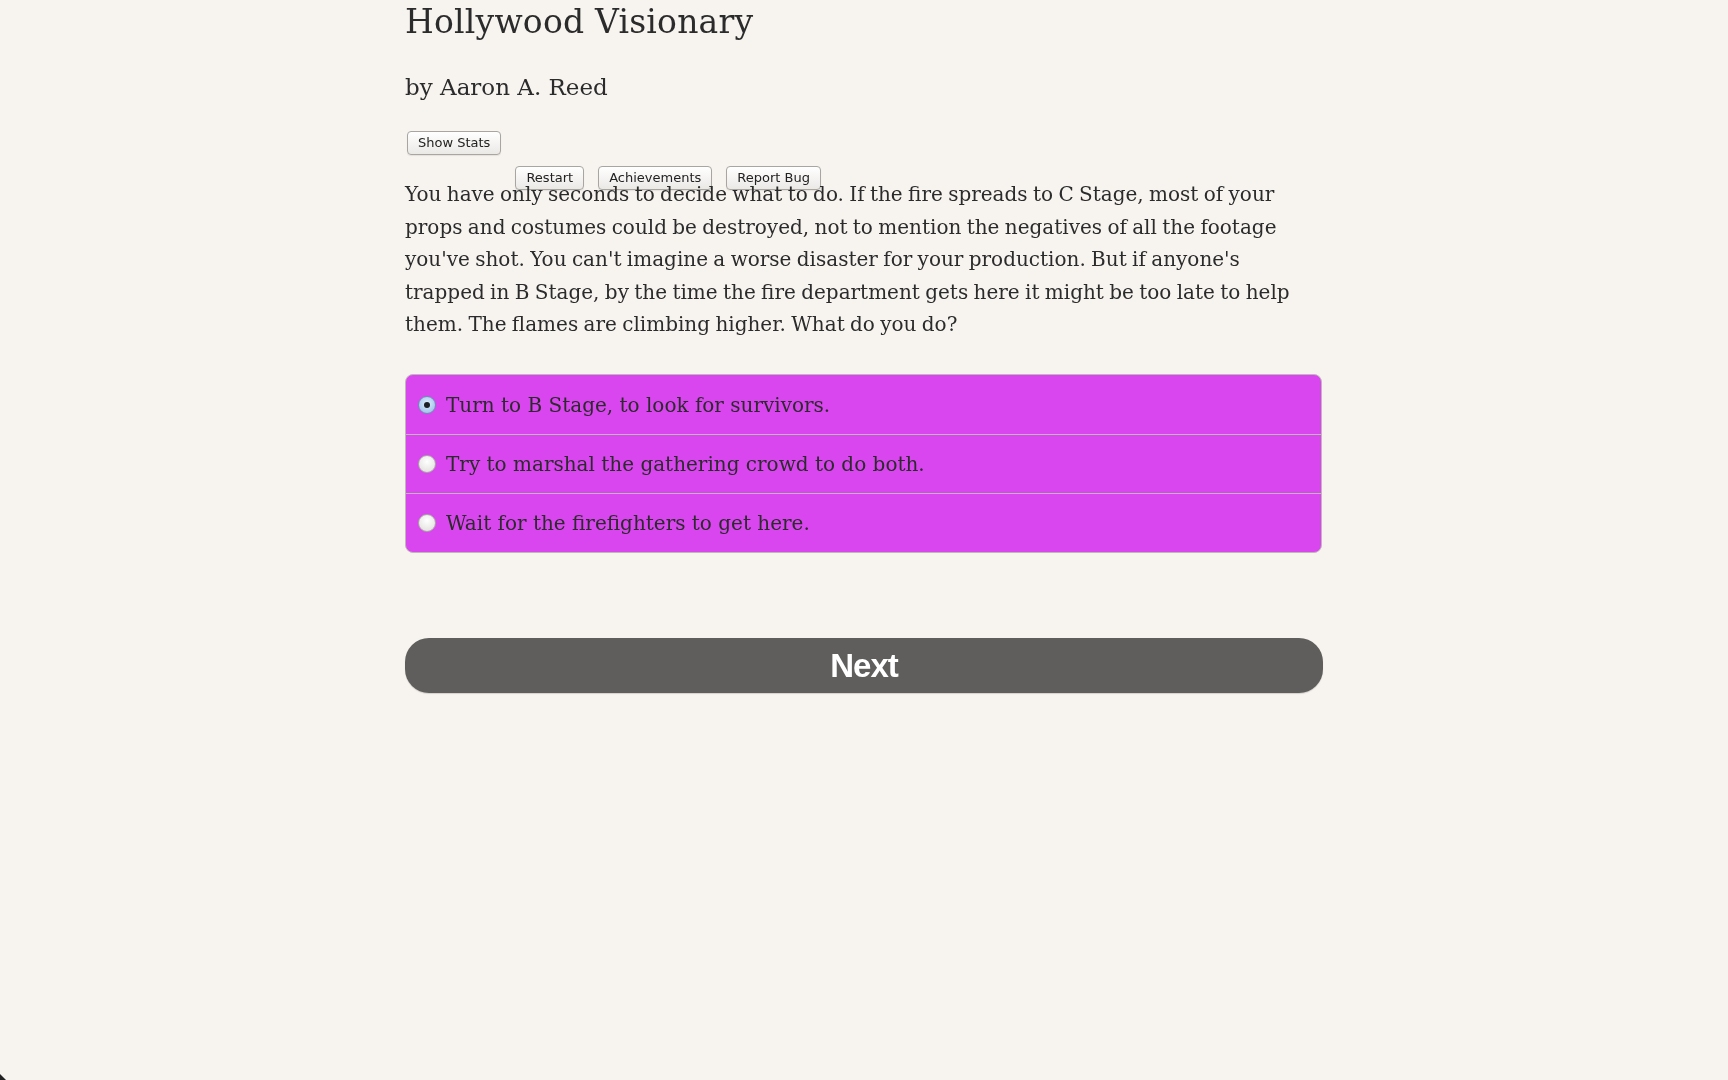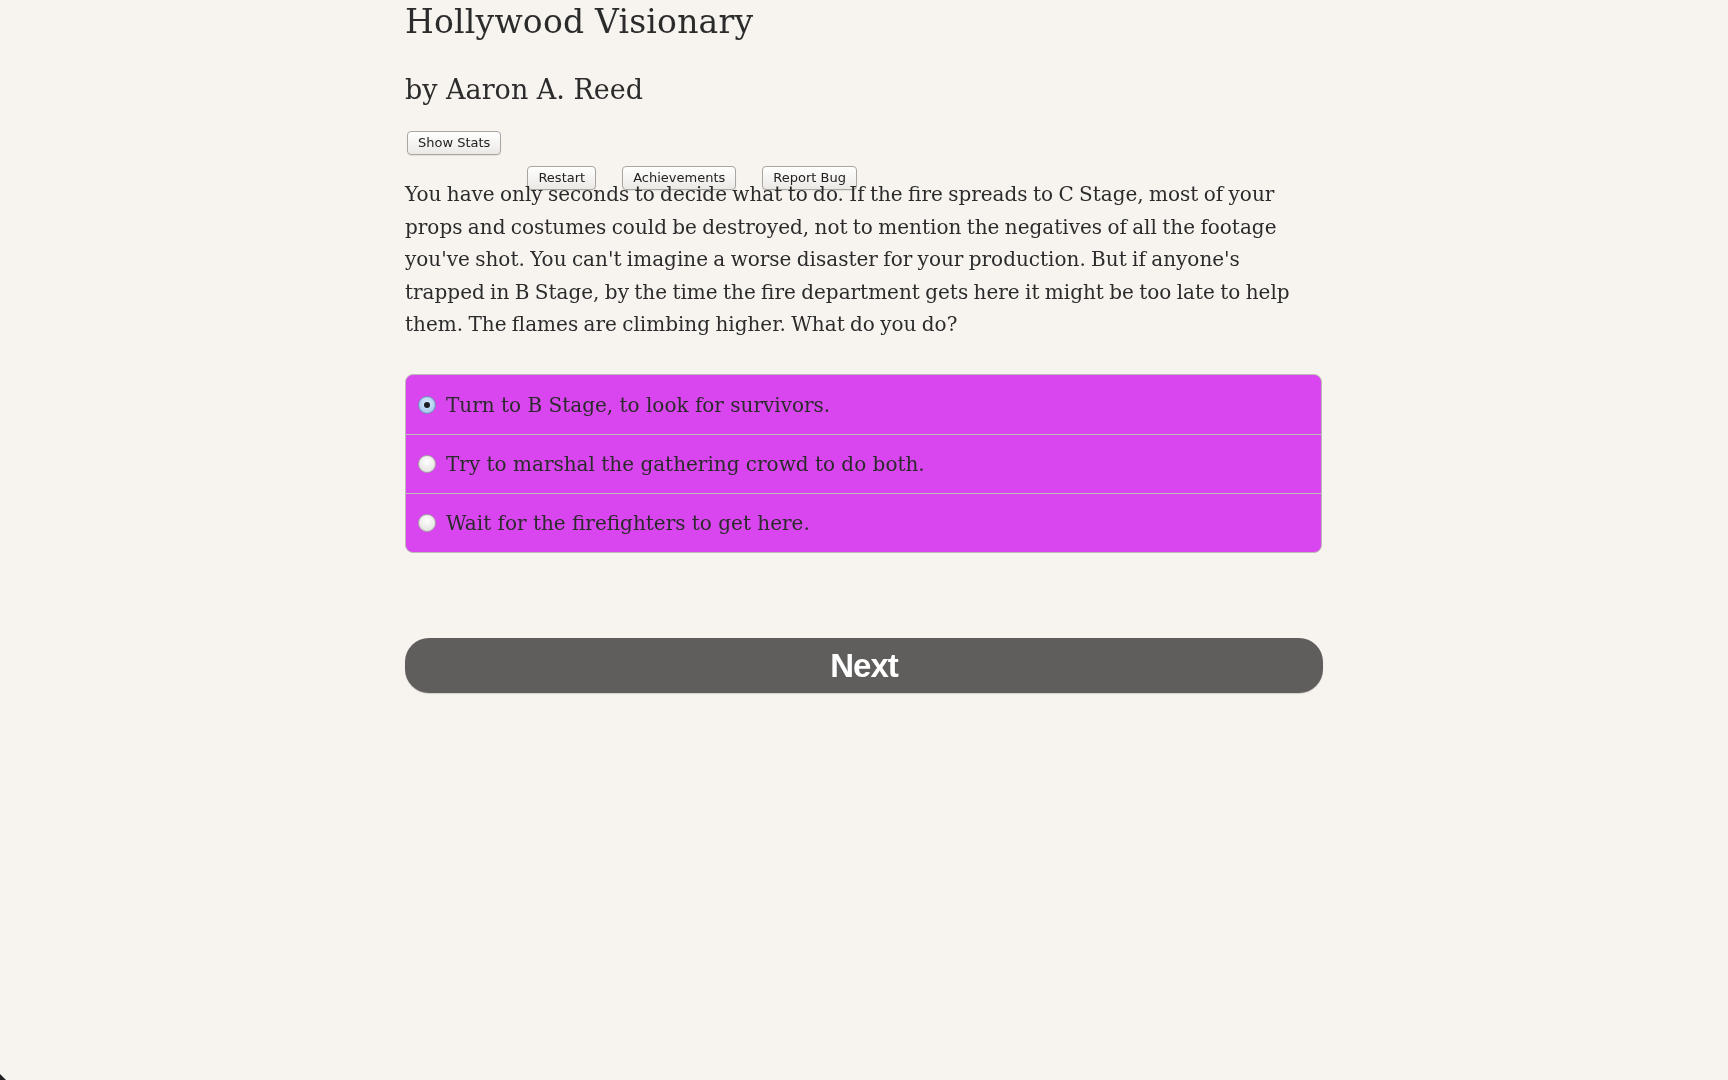--- a/index.html
+++ b/index.html
@@ -28,31 +28,31 @@
     font-weight: normal;
     letter-spacing: 0.2px;
     color: #2b2b2b;
     white-space: nowrap;
   }
   .byline {
     position: absolute;
     top: 74px;
     left: 0;
     margin: 0;
-    font-size: 27px;
+    font-size: 23px;
     font-weight: normal;
     color: #2b2b2b;
     white-space: nowrap;
   }
   .toolbar {
     position: absolute;
     top: 131px;
     left: 2px;
     display: flex;
-    gap: 12px;
+    gap: 0;
   }
   .tb-btn {
     height: 24px;
     box-sizing: border-box;
     border: 1px solid #a9a6a2;
     border-radius: 4px;
     background: linear-gradient(#ffffff, #ebe9e6);
     font-family: "DejaVu Sans", "Liberation Sans", sans-serif;
     font-size: 13px;
     color: #222;

